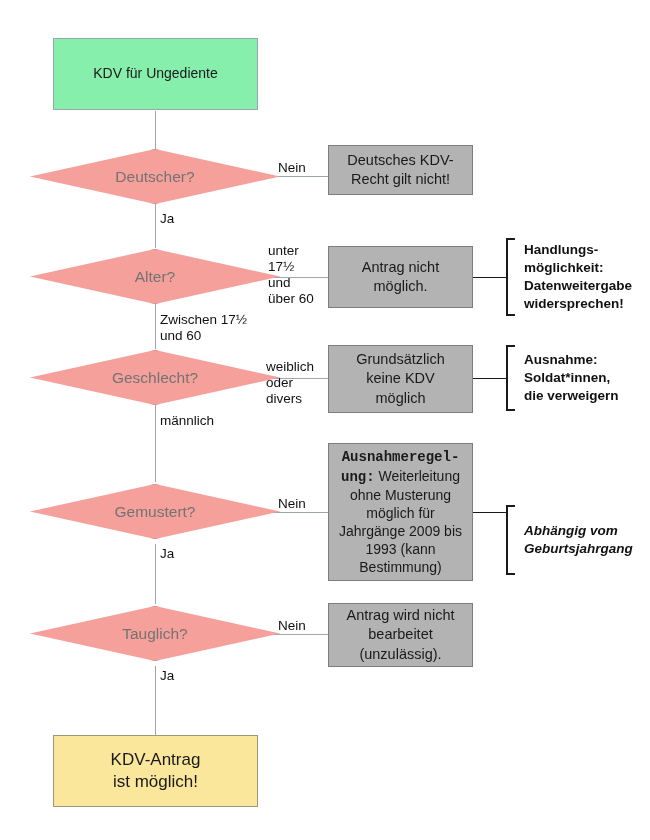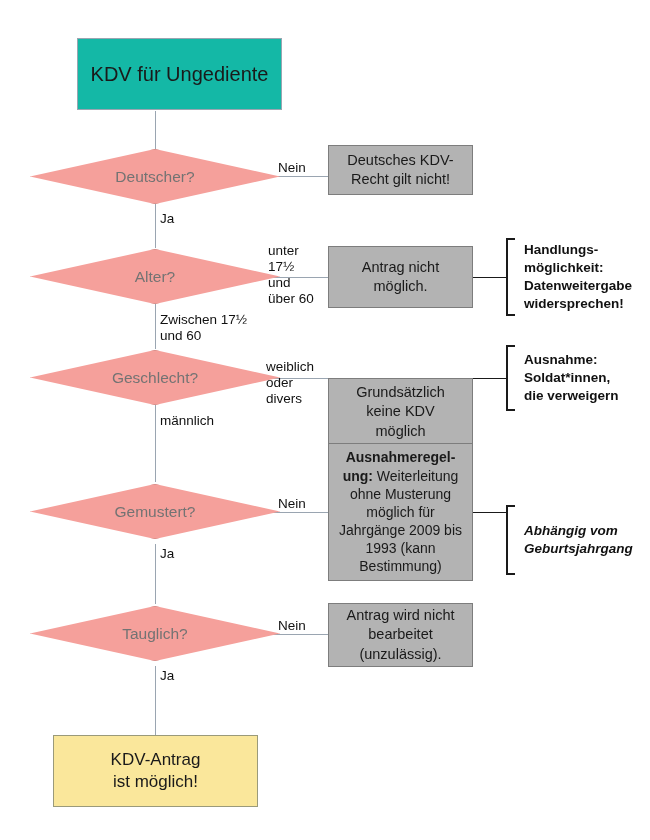--- a/index.html
+++ b/index.html
@@ -32,25 +32,24 @@
     align-items: center;
     justify-content: center;
     text-align: center;
   }
 
   
   .rect {
     border: 1px solid #8c8c8c;
   }
   .rect-start {
-    background: #14b8a6;
+    background: #86efac;
     border-color: #9aa5b1;
-    font-size: 20px;
+    font-size: 14px;
     line-height: 1.25;
-    margin-left: 24px;
   }
   .rect-gray {
     background: #b3b3b3;
     border-color: #7d7d7d;
     font-size: 14.5px;
     line-height: 1.32;
   }
   .rect-end {
     background: #fae79b;
     border-color: #9a9a7a;
@@ -63,20 +62,21 @@
     width: 100%;
     white-space: pre-line;
   }
   .rect-gray.mixed .txt {
     padding: 0 4px;
     font-size: 14px;
     line-height: 1.3;
   }
   .rect-gray.mixed .b {
     font-weight: bold;
+    font-family: Liberation Mono, monospace;
   }
 
   
   .diamond {
     position: absolute;
   }
   .diamond .shape {
     position: absolute;
     inset: 0;
     background: #f5a09b;
@@ -215,21 +215,21 @@
 
   <div class="diamond" style="left:30px; top:350px; width:250px; height:55px;">
     <div class="shape"></div>
     <div class="label">Geschlecht?</div>
   </div>
   <div class="edge-label center" style="left:266px; top:359px; width:60px;">weiblich
 oder
 divers</div>
   <div class="edge-label left" style="left:160px; top:413px; width:100px;">männlich</div>
 
-  <div class="node rect rect-gray" style="left:328px; top:345px; width:145px; height:68px;margin-top:33px;">
+  <div class="node rect rect-gray" style="left:328px; top:345px; width:145px; height:68px;">
     <div class="txt">Grundsätzlich
 keine KDV
 möglich</div>
   </div>
 
   <div class="annotation" style="left:506px; top:345px; width:140px; height:66px;">
     <div class="bracket"></div>
     <div class="anno-text">Ausnahme:
 Soldat*innen,
 die verweigern</div>

